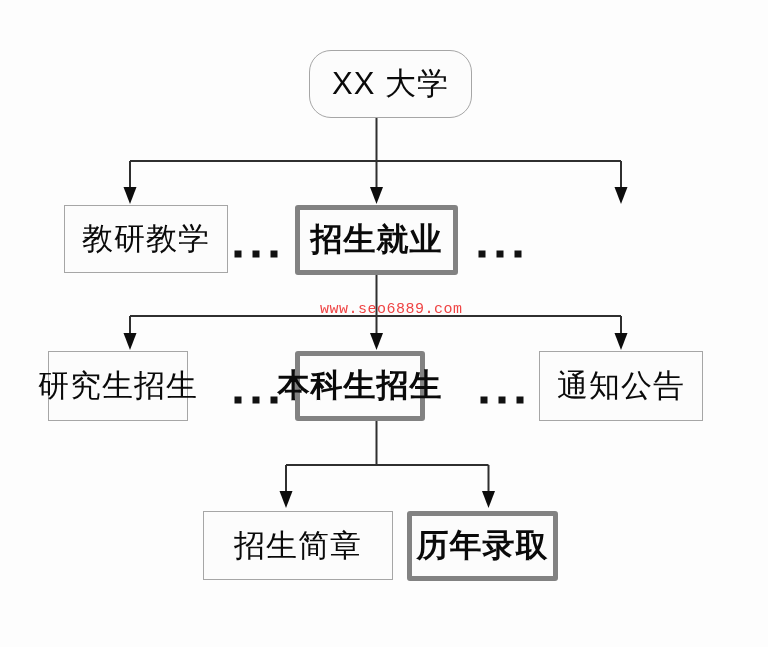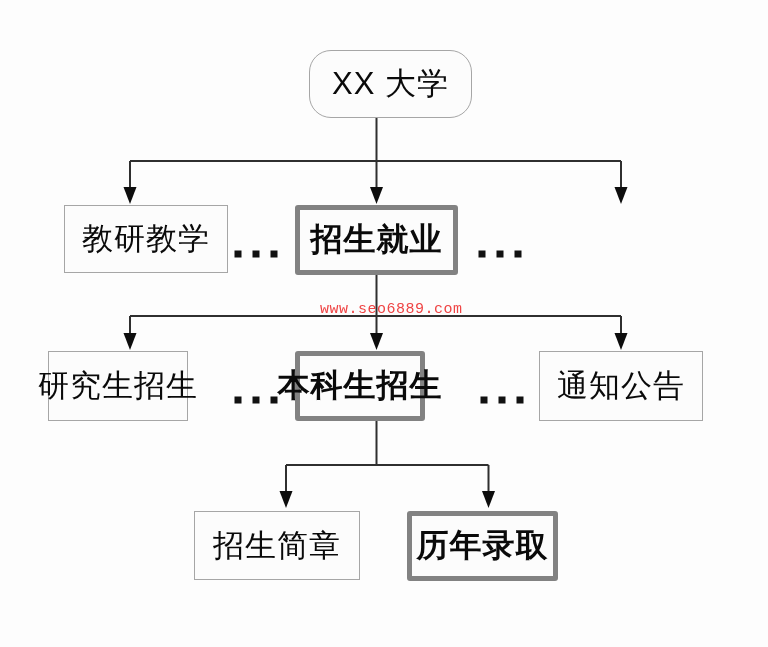--- a/index.html
+++ b/index.html
@@ -37,21 +37,21 @@
     font-weight: bold;
     font-size: 32px;
   }
   .node-root   { left: 309px; top: 50px;  width: 163px; height: 68px; border-radius: 22px; }
   .node-l2-0   { left: 48px;  top: 205px; width: 164px; height: 68px; margin-left: 16px; }
   .node-l2-1   { left: 295px; top: 205px; width: 163px; height: 70px; }
   .node-l2-2   { left: 539px; top: 205px; width: 164px; height: 70px; }
   .node-l3-0   { left: 48px;  top: 351px; width: 140px; height: 70px; font-family: Liberation Serif, serif; }
   .node-l3-1   { left: 295px; top: 351px; width: 130px; height: 70px; }
   .node-l3-2   { left: 539px; top: 351px; width: 164px; height: 70px; }
-  .node-l4-0   { left: 194px; top: 511px; width: 166px; height: 69px; }
+  .node-l4-0   { left: 203px; top: 511px; width: 190px; height: 69px; }
   .node-l4-1   { left: 407px; top: 511px; width: 151px; height: 70px; }
   .dots {
     position: absolute;
     display: flex;
     gap: 11px;
     z-index: 2;
     transform: translate(-50%, -50%);
   }
   .dots span {
     width: 7px; height: 7px;

